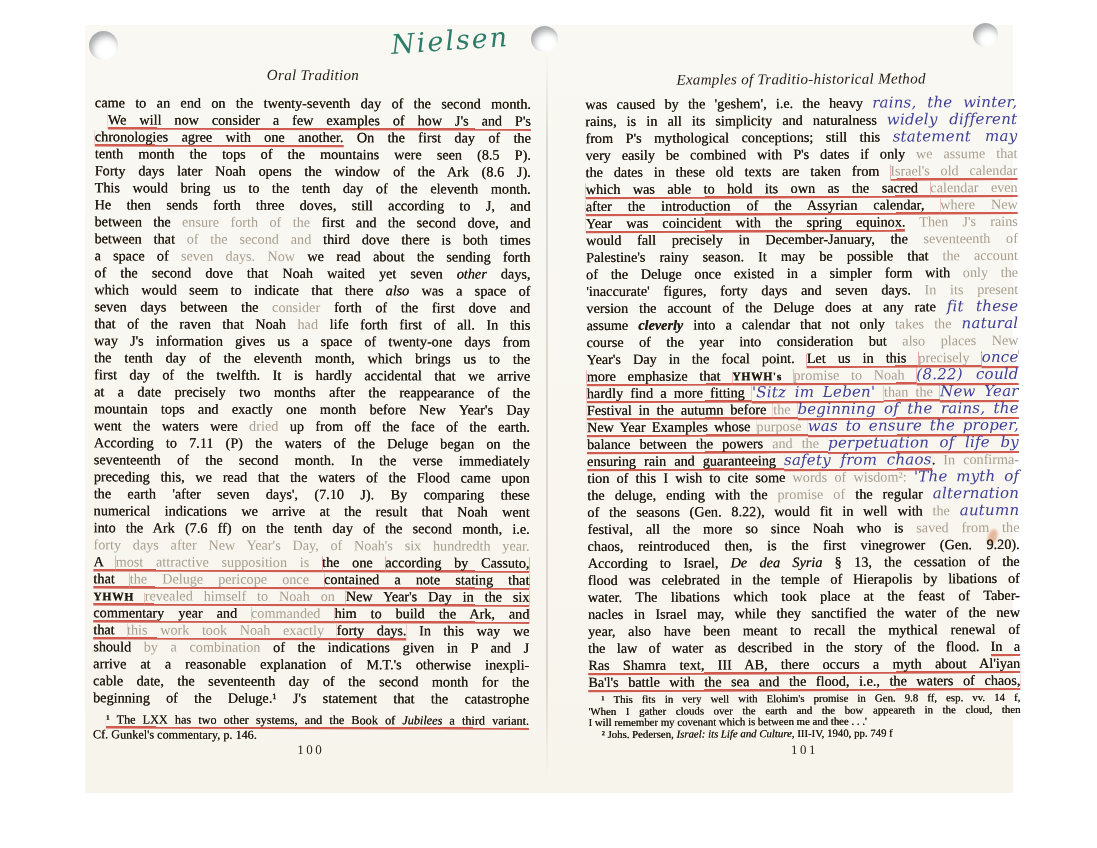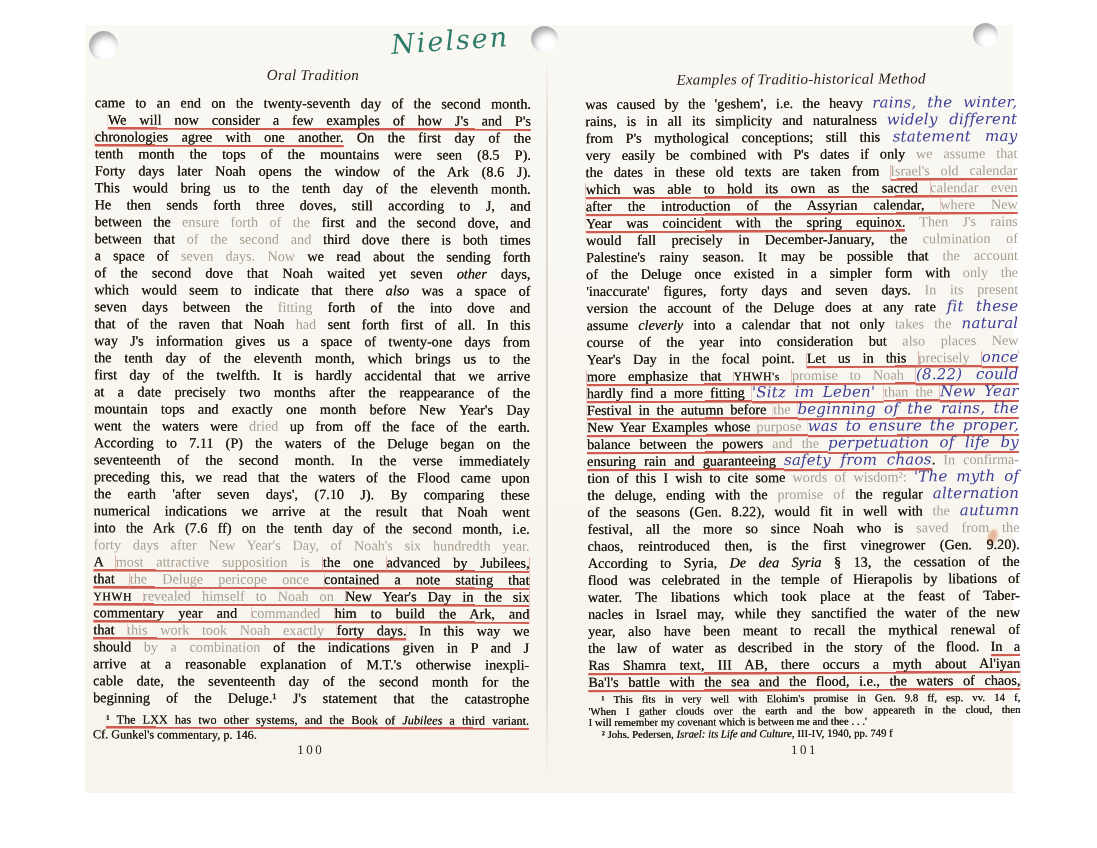--- a/index.html
+++ b/index.html
@@ -33,22 +33,22 @@
   .ln.ind{text-indent:13px;}
   .fnote{position:absolute;left:0;width:100%;text-shadow:.2px 0 0 currentColor;}
   .fnL{top:648px;font-size:12.2px;}
   .fnL .ln{height:15px;line-height:15px;}
   .fnR{top:628px;font-size:10.8px;}
   .fnR .ln{height:11.6px;line-height:11.6px;}
   .pnum{position:absolute;top:677px;left:0;width:100%;text-align:center;
         font-size:13px;letter-spacing:2.5px;color:#2a241c;}
   .fade{color:#a89e90;text-shadow:none;}
   .it{font-style:italic;}
-  .bold{font-weight:normal;}
-  .sc{font-size:.82em;letter-spacing:.6px;}
+  .bold{font-weight:bold;}
+  .sc{font-size:.82em;letter-spacing:.6px;font-weight:bold;}
   .hand{color:#3d3e96;font-style:italic;font-family:"DejaVu Serif",serif;
         font-size:1.06em;letter-spacing:.2px;text-shadow:none;}
   .useg{box-shadow:0 2.2px 0 rgba(198,52,40,.8);}
 </style>
 </head>
 <body>
 
 <div class="canvas">
   <div class="scan">
     <div class="hole h1"></div>
@@ -66,36 +66,36 @@
           <div class="ln"><span class="useg">chronologies agree with one another.</span><span> On the first day of the</span></div>
           <div class="ln"><span>tenth month the tops of the mountains were seen (8.5 P).</span></div>
           <div class="ln"><span>Forty days later Noah opens the window of the Ark (8.6 J).</span></div>
           <div class="ln"><span>This would bring us to the tenth day of the eleventh month.</span></div>
           <div class="ln"><span>He then sends forth three doves, still according to J, and</span></div>
           <div class="ln"><span>between the </span><span class="fade">ensure forth of the </span><span>first and the second dove, and</span></div>
           <div class="ln"><span>between that </span><span class="fade">of the second and </span><span>third dove there is both times</span></div>
           <div class="ln"><span>a space of </span><span class="fade">seven days. Now </span><span>we read about the sending forth</span></div>
           <div class="ln"><span>of the second dove that Noah waited yet seven </span><span class="it">other</span><span> days,</span></div>
           <div class="ln"><span>which would seem to indicate that there </span><span class="it">also</span><span> was a space of</span></div>
-          <div class="ln"><span>seven days between the </span><span class="fade">fitting </span><span>forth of the into dove and</span></div>
-          <div class="ln"><span>that of the raven that Noah </span><span class="fade">had </span><span>sent forth first of all. In this</span></div>
+          <div class="ln"><span>seven days between the </span><span class="fade">consider </span><span>forth of the first dove and</span></div>
+          <div class="ln"><span>that of the raven that Noah </span><span class="fade">had </span><span>life forth first of all. In this</span></div>
           <div class="ln"><span>way J's information gives us a space of twenty-one days from</span></div>
           <div class="ln"><span>the tenth day of the eleventh month, which brings us to the</span></div>
           <div class="ln"><span>first day of the twelfth. It is hardly accidental that we arrive</span></div>
           <div class="ln"><span>at a date precisely two months after the reappearance of the</span></div>
           <div class="ln"><span>mountain tops and exactly one month before New Year's Day</span></div>
           <div class="ln"><span>went the waters were </span><span class="fade">dried </span><span>up from off the face of the earth.</span></div>
           <div class="ln"><span>According to 7.11 (P) the waters of the Deluge began on the</span></div>
           <div class="ln"><span>seventeenth of the second month. In the verse immediately</span></div>
           <div class="ln"><span>preceding this, we read that the waters of the Flood came upon</span></div>
           <div class="ln"><span>the earth 'after seven days', (7.10 J). By comparing these</span></div>
           <div class="ln"><span>numerical indications we arrive at the result that Noah went</span></div>
           <div class="ln"><span>into the Ark (7.6 ff) on the tenth day of the second month, i.e.</span></div>
           <div class="ln"><span class="fade">forty days after New Year's Day, of Noah's six hundredth year.</span></div>
-          <div class="ln"><span class="useg">A </span><span class="fade useg">most attractive supposition is </span><span class="useg">the one </span><span class="useg">advanced by Jubilees,</span></div>
+          <div class="ln"><span class="useg">A </span><span class="fade useg">most attractive supposition is </span><span class="useg">the one </span><span class="useg">according by Cassuto,</span></div>
           <div class="ln"><span class="useg">that </span><span class="fade useg">the Deluge pericope once </span><span class="useg">contained a note stating that</span></div>
           <div class="ln"><span class="useg sc">YHWH </span><span class="fade useg">revealed himself to Noah on </span><span class="useg">New Year's Day in the six</span></div>
           <div class="ln"><span class="useg">commentary year and </span><span class="fade useg">commanded </span><span class="useg">him to build the Ark, and</span></div>
           <div class="ln"><span class="useg">that </span><span class="fade useg">this work took Noah exactly </span><span class="useg">forty days.</span><span> In this way we</span></div>
           <div class="ln"><span>should </span><span class="fade">by a combination </span><span>of the indications given in P and J</span></div>
           <div class="ln"><span>arrive at a reasonable explanation of M.T.'s otherwise inexpli-</span></div>
           <div class="ln"><span>cable date, the seventeenth day of the second month for the</span></div>
           <div class="ln"><span>beginning of the Deluge.¹ J's statement that the catastrophe</span></div>
         </div>
       <div class="fnote fnL" id="left-fn">
@@ -109,40 +109,40 @@
       <div class="phead">Examples of Traditio-historical Method</div>
       <div class="body" id="right-body">
           <div class="ln"><span>was caused by the 'geshem', i.e. the heavy </span><span class="hand">rains, the winter,</span></div>
           <div class="ln"><span>rains, is in all its simplicity and naturalness </span><span class="hand">widely different</span></div>
           <div class="ln"><span>from P's mythological conceptions; still this </span><span class="hand">statement may</span></div>
           <div class="ln"><span>very easily be combined with P's dates if only </span><span class="fade">we assume that</span></div>
           <div class="ln"><span>the dates in these old texts are taken from </span><span class="fade useg">Israel's old calendar</span></div>
           <div class="ln"><span class="useg">which was able to hold its own as the sacred </span><span class="fade useg">calendar even</span></div>
           <div class="ln"><span class="useg">after the introduction of the Assyrian calendar, </span><span class="fade useg">where New</span></div>
           <div class="ln"><span class="useg">Year was coincident with the spring equinox.</span><span class="fade"> Then J's rains</span></div>
-          <div class="ln"><span>would fall precisely in December-January, the </span><span class="fade">culmination of</span></div>
+          <div class="ln"><span>would fall precisely in December-January, the </span><span class="fade">seventeenth of</span></div>
           <div class="ln"><span>Palestine's rainy season. It may be possible that </span><span class="fade">the account</span></div>
           <div class="ln"><span>of the Deluge once existed in a simpler form with </span><span class="fade">only the</span></div>
           <div class="ln"><span>'inaccurate' figures, forty days and seven days. </span><span class="fade">In its present</span></div>
           <div class="ln"><span>version the account of the Deluge does at any rate </span><span class="hand">fit these</span></div>
           <div class="ln"><span>assume </span><span class="it bold">cleverly</span><span> into a calendar that not only </span><span class="fade">takes the </span><span class="hand">natural</span></div>
           <div class="ln"><span>course of the year into consideration but </span><span class="fade">also places New</span></div>
           <div class="ln"><span>Year's Day in the focal point. </span><span class="useg">Let us in this </span><span class="fade useg">precisely </span><span class="hand useg">once</span></div>
           <div class="ln"><span class="useg">more emphasize that </span><span class="useg sc">YHWH's </span><span class="fade useg">promise to Noah </span><span class="hand useg">(8.22) could</span></div>
           <div class="ln"><span class="useg">hardly find a more fitting </span><span class="hand useg">'Sitz im Leben' </span><span class="fade useg">than the </span><span class="hand useg">New Year</span></div>
           <div class="ln"><span class="useg">Festival in the autumn before </span><span class="fade useg">the </span><span class="hand useg">beginning of the rains, the</span></div>
           <div class="ln"><span class="useg">New Year Examples whose </span><span class="fade useg">purpose </span><span class="hand useg">was to ensure the proper,</span></div>
           <div class="ln"><span class="useg">balance between the powers </span><span class="fade useg">and the </span><span class="hand useg">perpetuation of life by</span></div>
           <div class="ln"><span class="useg">ensuring rain and guaranteeing </span><span class="hand useg">safety from chaos</span><span>. </span><span class="fade">In confirma-</span></div>
           <div class="ln"><span>tion of this I wish to cite some </span><span class="fade">words of wisdom²: </span><span class="hand">'The myth of</span></div>
           <div class="ln"><span>the deluge, ending with the </span><span class="fade">promise of </span><span>the regular </span><span class="hand">alternation</span></div>
           <div class="ln"><span>of the seasons (Gen. 8.22), would fit in well with </span><span class="fade">the </span><span class="hand">autumn</span></div>
           <div class="ln"><span>festival, all the more so since Noah who is </span><span class="fade">saved from the</span></div>
           <div class="ln"><span>chaos, reintroduced then, is the first vinegrower (Gen. 9.20).</span></div>
-          <div class="ln"><span>According to Syria, </span><span class="it">De dea Syria</span><span> § 13, the cessation of the</span></div>
+          <div class="ln"><span>According to Israel, </span><span class="it">De dea Syria</span><span> § 13, the cessation of the</span></div>
           <div class="ln"><span>flood was celebrated in the temple of Hierapolis by libations of</span></div>
           <div class="ln"><span>water. The libations which took place at the feast of Taber-</span></div>
           <div class="ln"><span>nacles in Israel may, while they sanctified the water of the new</span></div>
           <div class="ln"><span>year, also have been meant to recall the mythical renewal of</span></div>
           <div class="ln"><span>the law of water as described in the story of the flood. </span><span class="useg">In a</span></div>
           <div class="ln"><span class="useg">Ras Shamra text, III AB, there occurs a myth about Al'iyan</span></div>
           <div class="ln"><span class="useg">Ba'l's battle with the sea and the flood, i.e., the waters of chaos,</span></div>
         </div>
       <div class="fnote fnR" id="right-fn">
           <div class="ln ind"><span>¹ This fits in very well with Elohim's promise in Gen. 9.8 ff, esp. vv. 14 f,</span></div>

